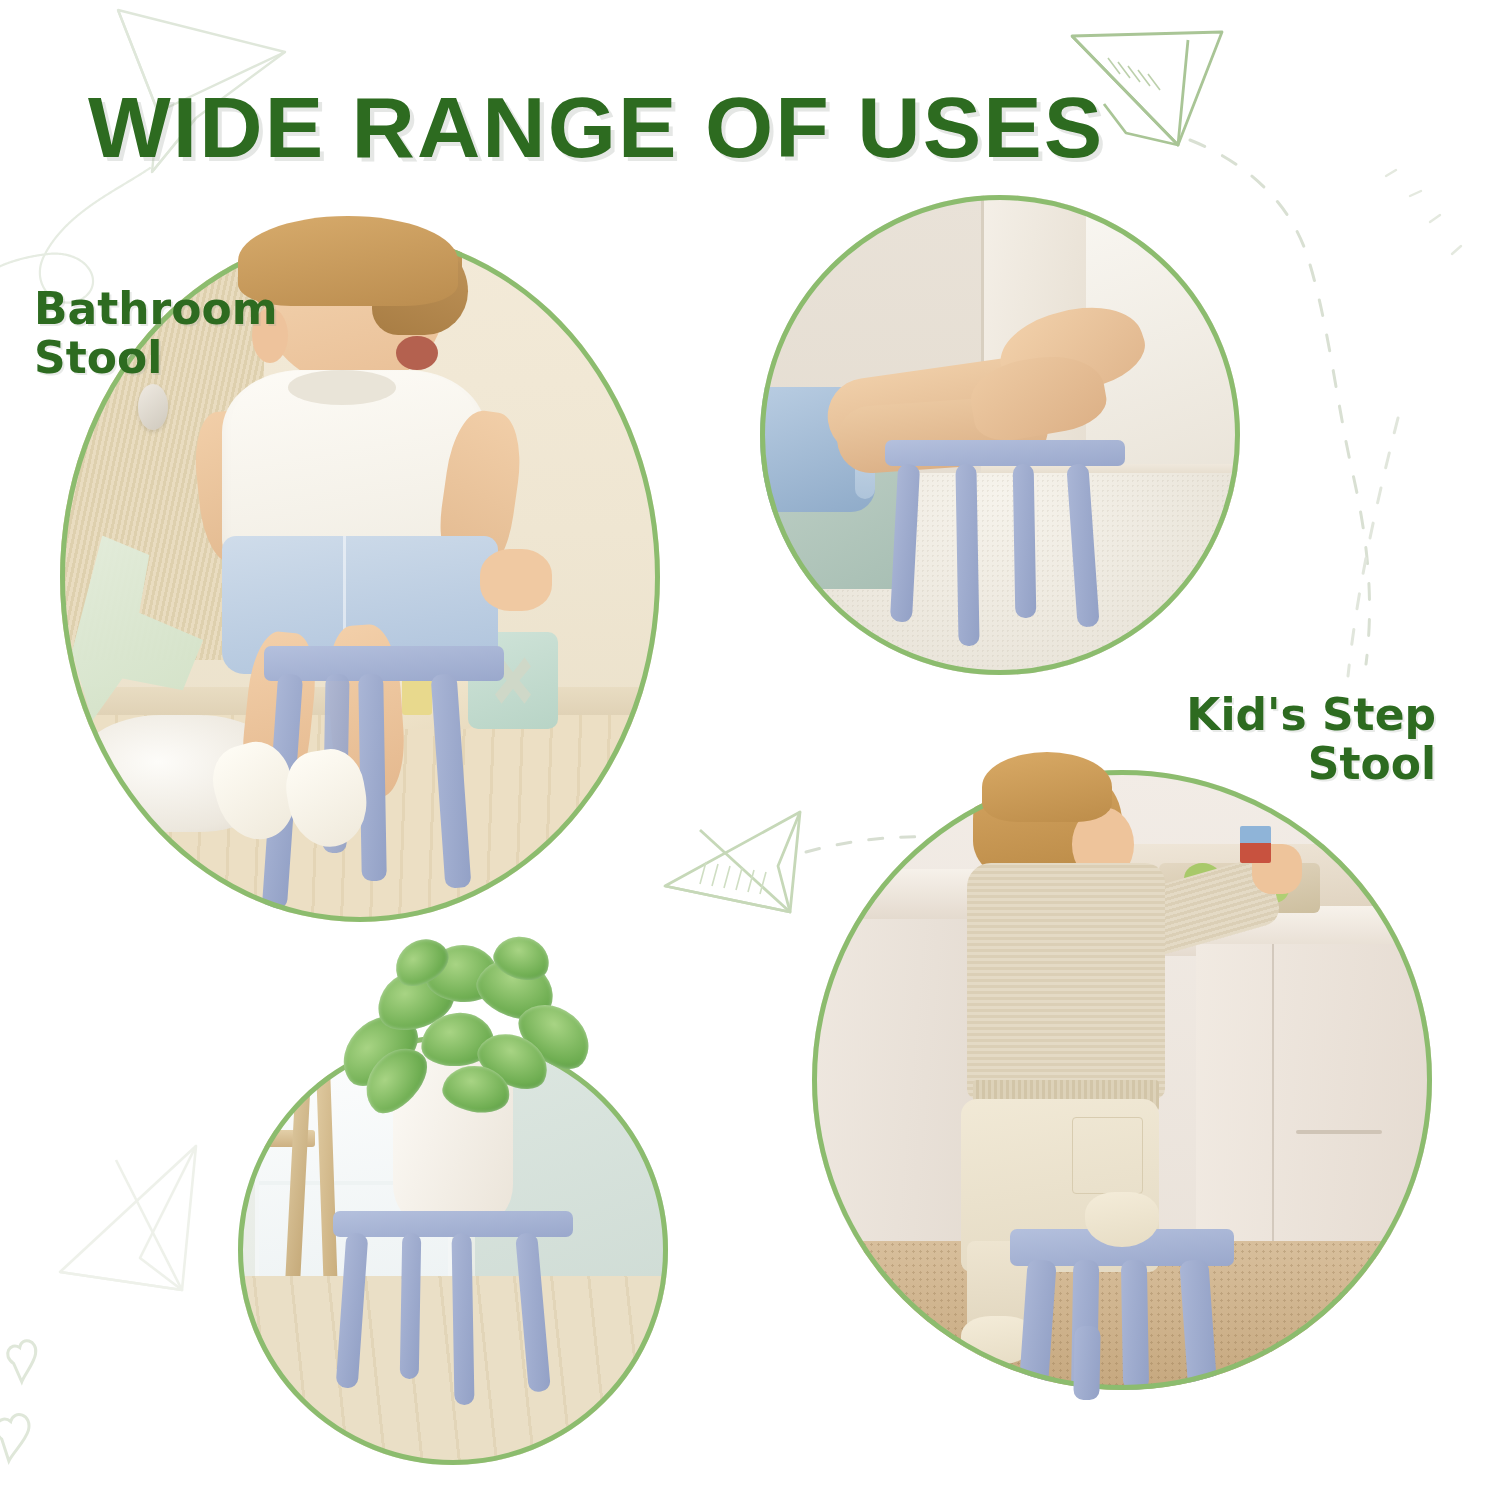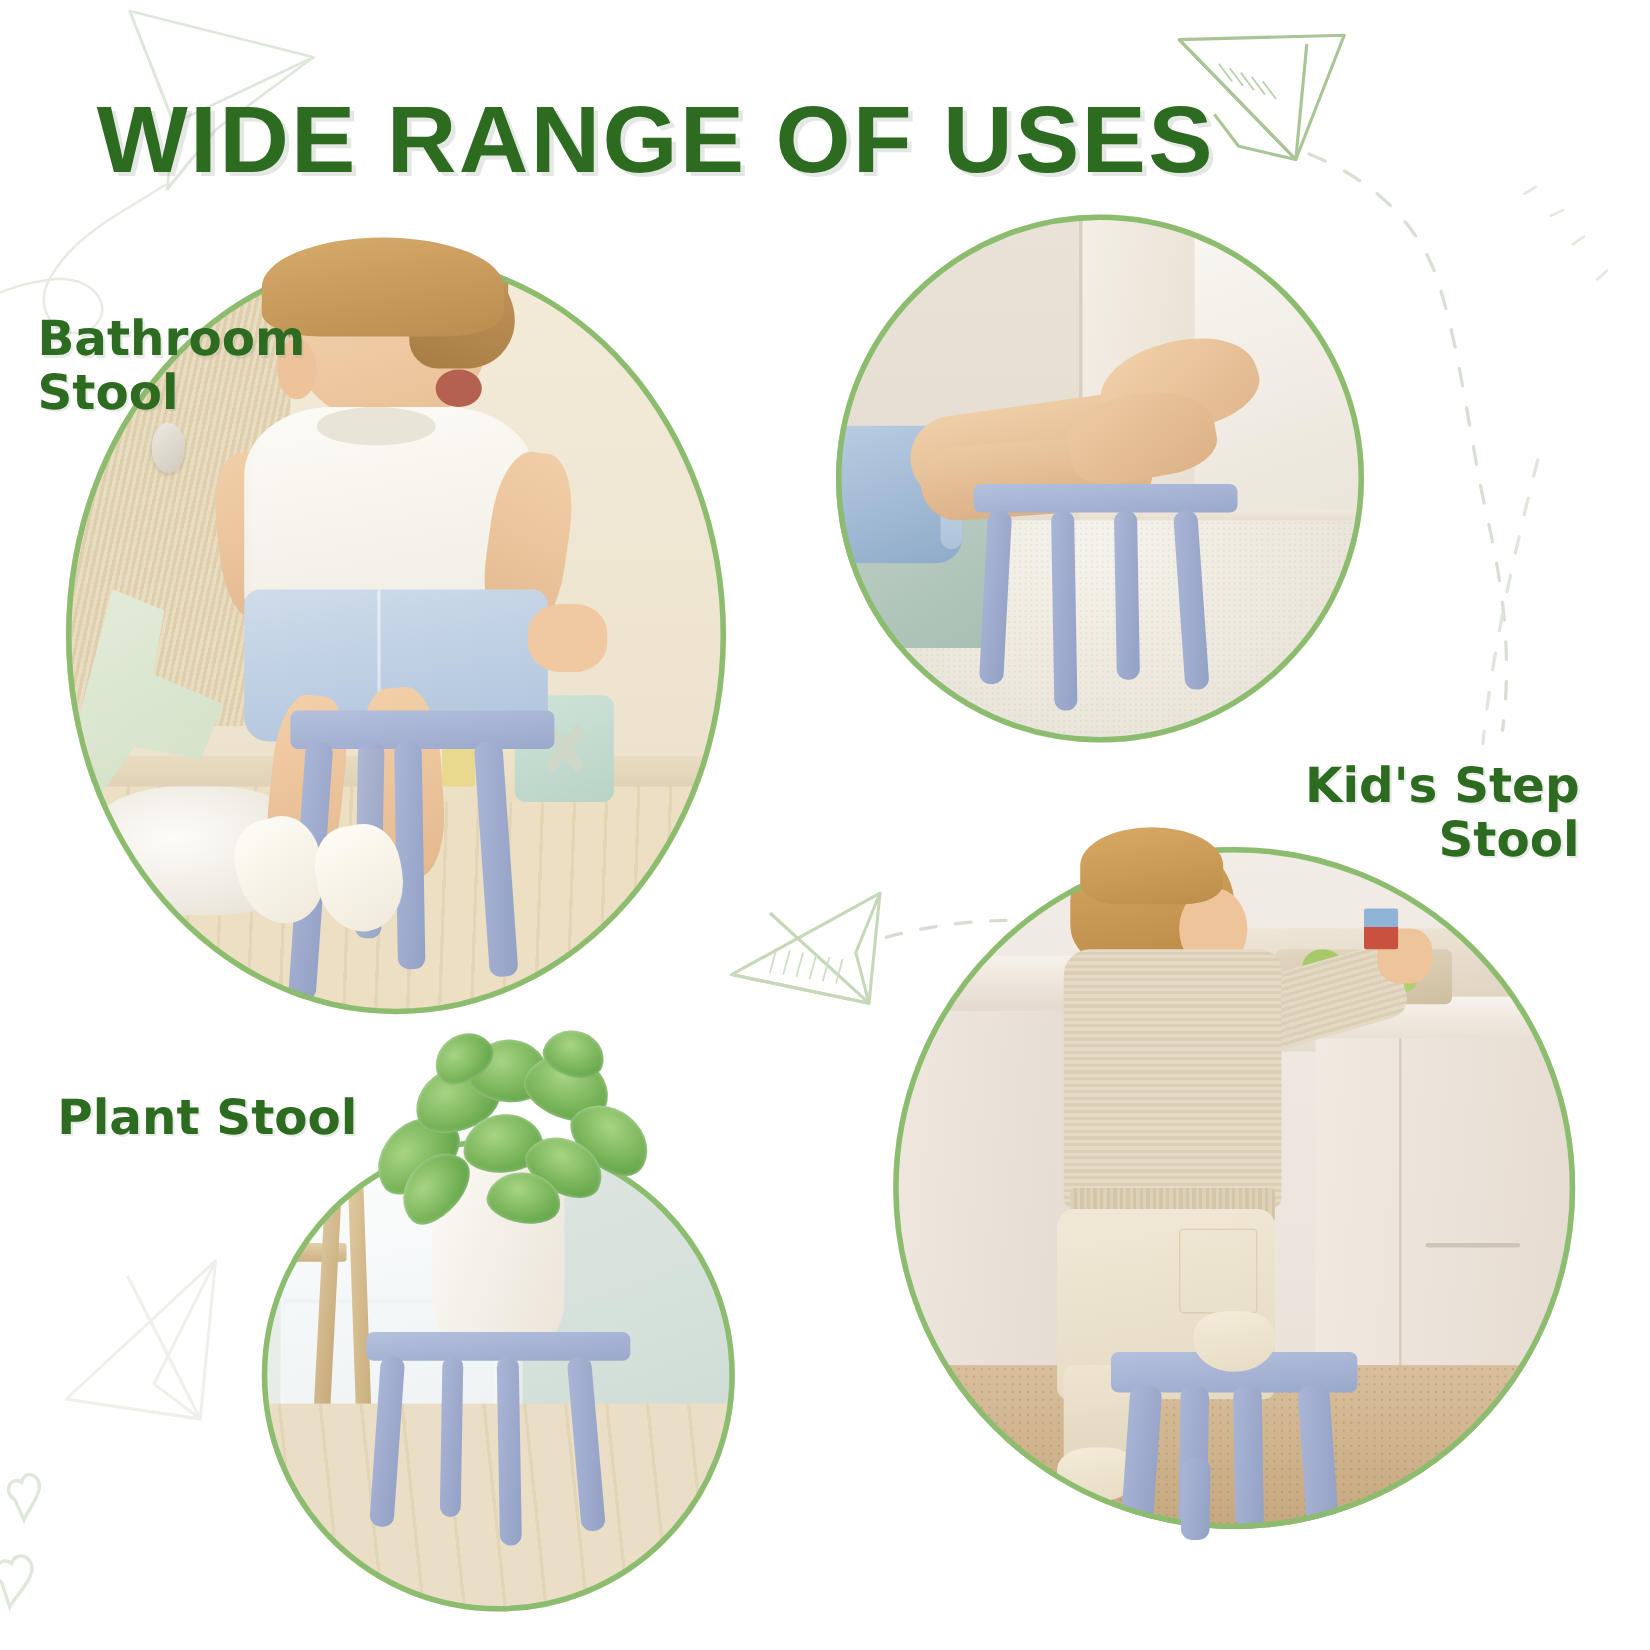--- a/index.html
+++ b/index.html
@@ -327,21 +327,20 @@
       <path d="M1386 176 l 10 -6 M1410 196 l 11 -5 M1430 222 l 10 -7 M1452 254 l 9 -8"></path>
     </g>
   </svg>
 
   <div class="title">WIDE RANGE OF USES</div>
 
   <div class="cap left" id="cap-bathroom">Bathroom
 Stool</div>
   <div class="cap right" id="cap-kid">Kid's Step
 Stool</div>
-  <div class="cap left" id="cap-plant">Plant Stool</div>
 
   <div class="circle" id="c-bathroom">
     <div class="clip">
       <div class="scene">
         <div class="s1-wall"></div>
         <div class="s1-panel"></div>
         <div class="s1-hook"></div>
         <div class="s1-baseboard"></div>
         <div class="s1-floor"></div>
         <div class="s1-chair"></div>

